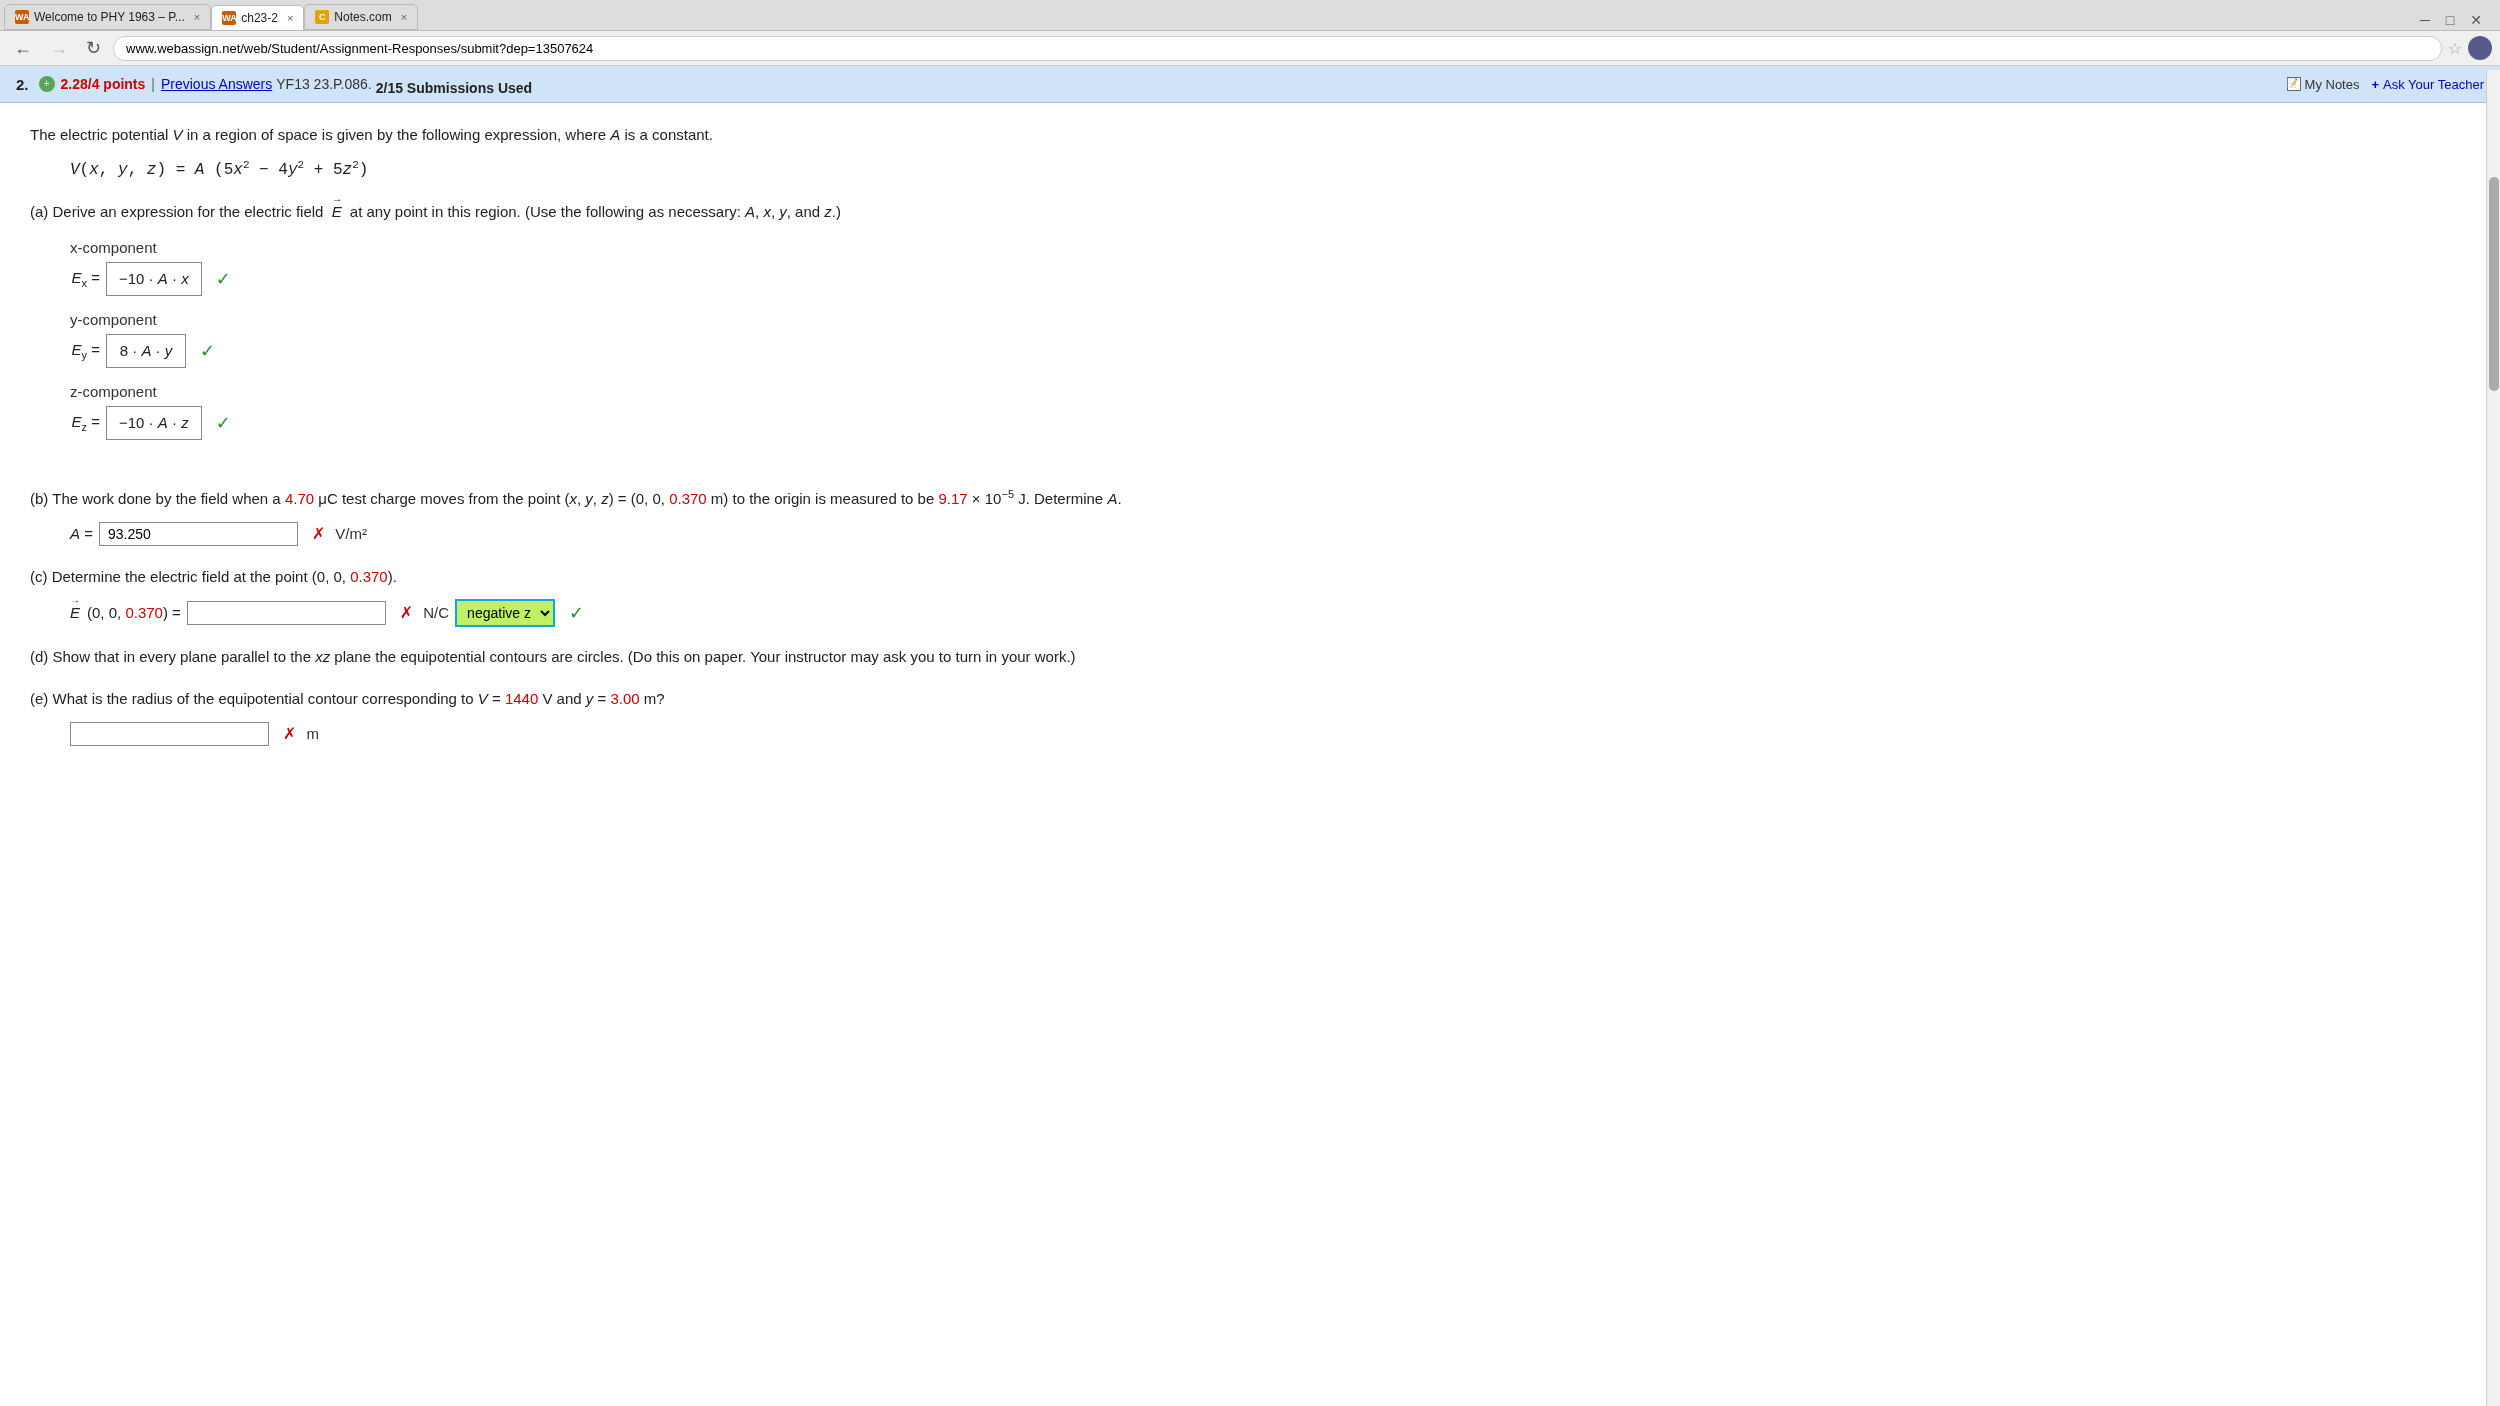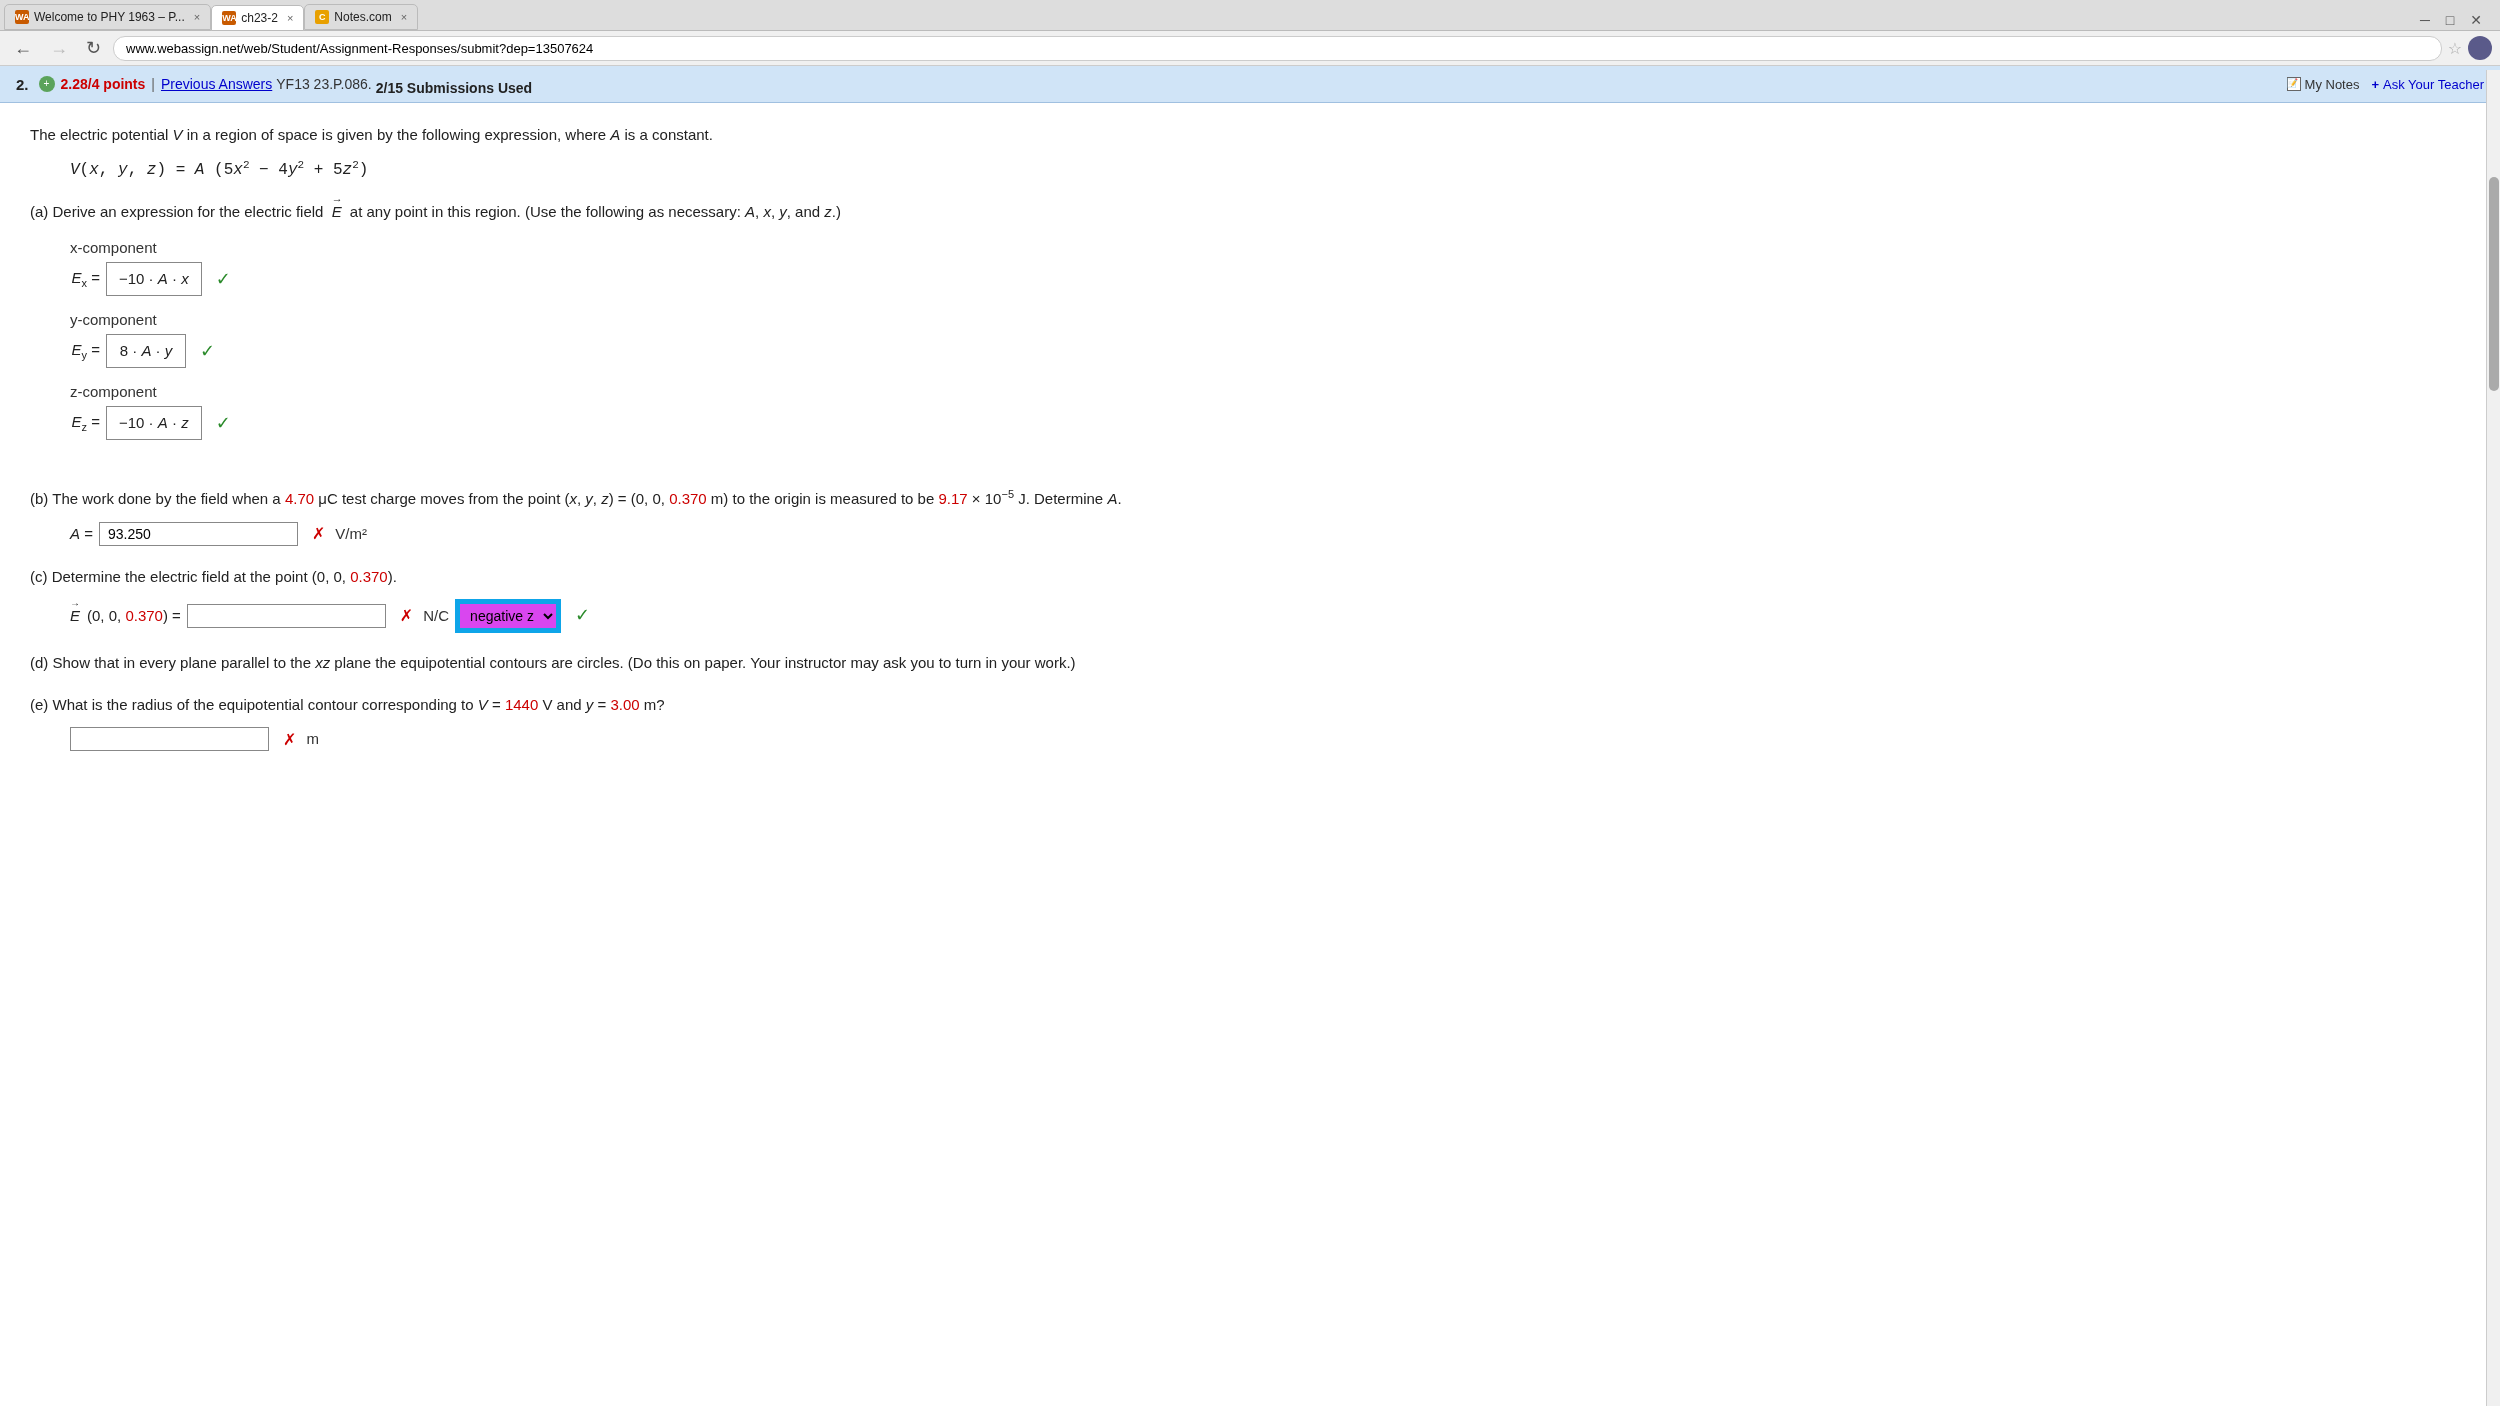--- a/index.html
+++ b/index.html
@@ -45,21 +45,21 @@
     .field-row { display: flex; align-items: center; gap: 6px; margin-left: 40px; margin-bottom: 4px; }
     .field-label { font-size: 15px; margin-right: 0; min-width: 30px; text-align: right; }
 
     .highlight-red { color: #c00; }
 
     .part-text { margin: 18px 0 6px 0; }
     .input-field { border: 1px solid #888; padding: 3px 8px; font-size: 14px; min-width: 80px; }
     .input-wide { min-width: 120px; }
     .unit-text { color: #333; margin-left: 4px; }
 
-    .dropdown-sel { border: 5px solid #0ea5e9; padding: 3px 6px; font-size: 14px; background: #d946ef; cursor: pointer; }
+    .dropdown-sel { border: 2px solid #0ea5e9; padding: 3px 6px; font-size: 14px; background: #bef264; cursor: pointer; }
 
     sup { font-size: 11px; }
     sub { font-size: 11px; }
 
     .italic { font-style: italic; }
     .bold { font-weight: bold; margin-top: 8px; }
 
     .main-wrapper { position: relative; }
 
     .math-italic { font-style: italic; }

